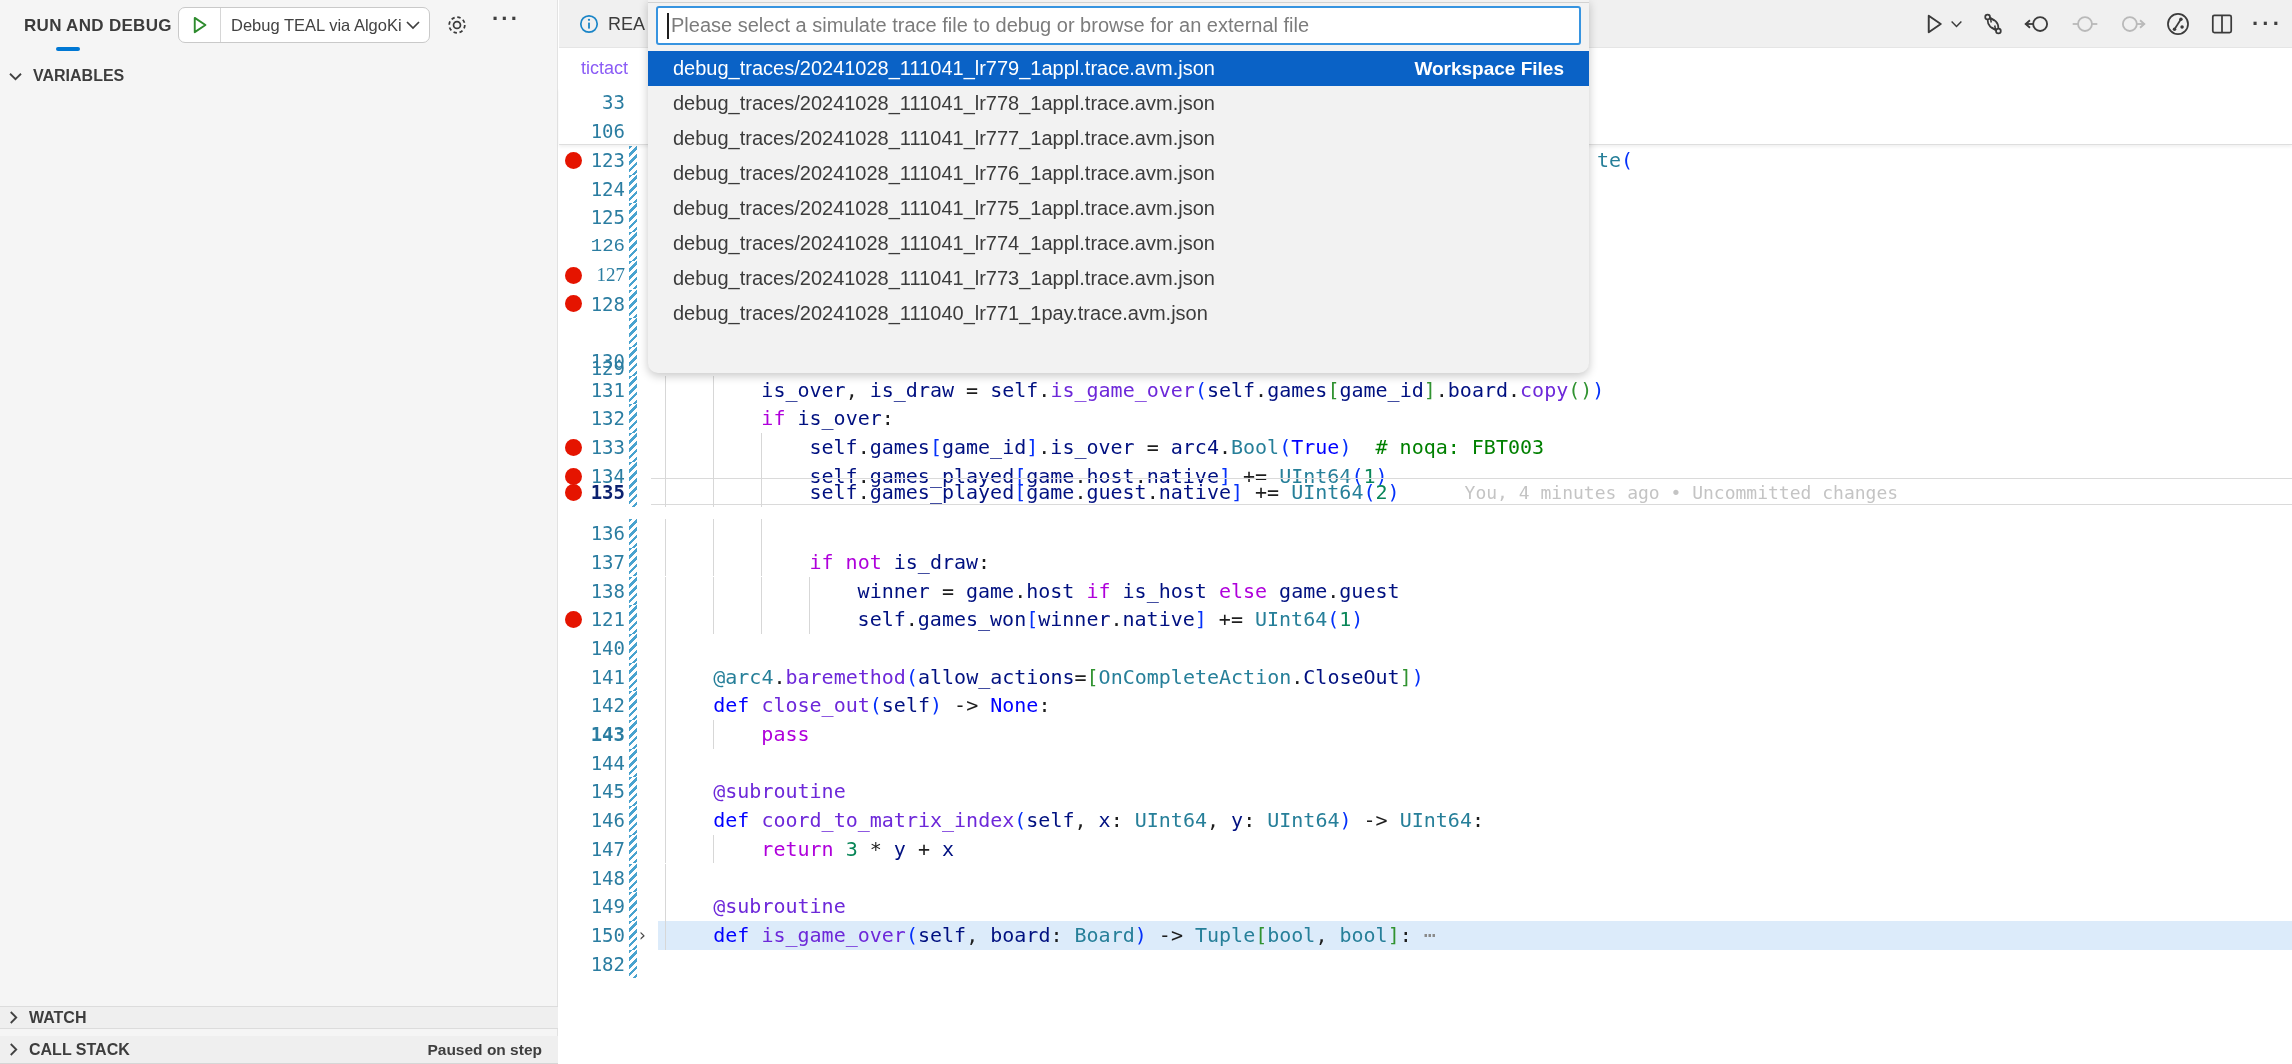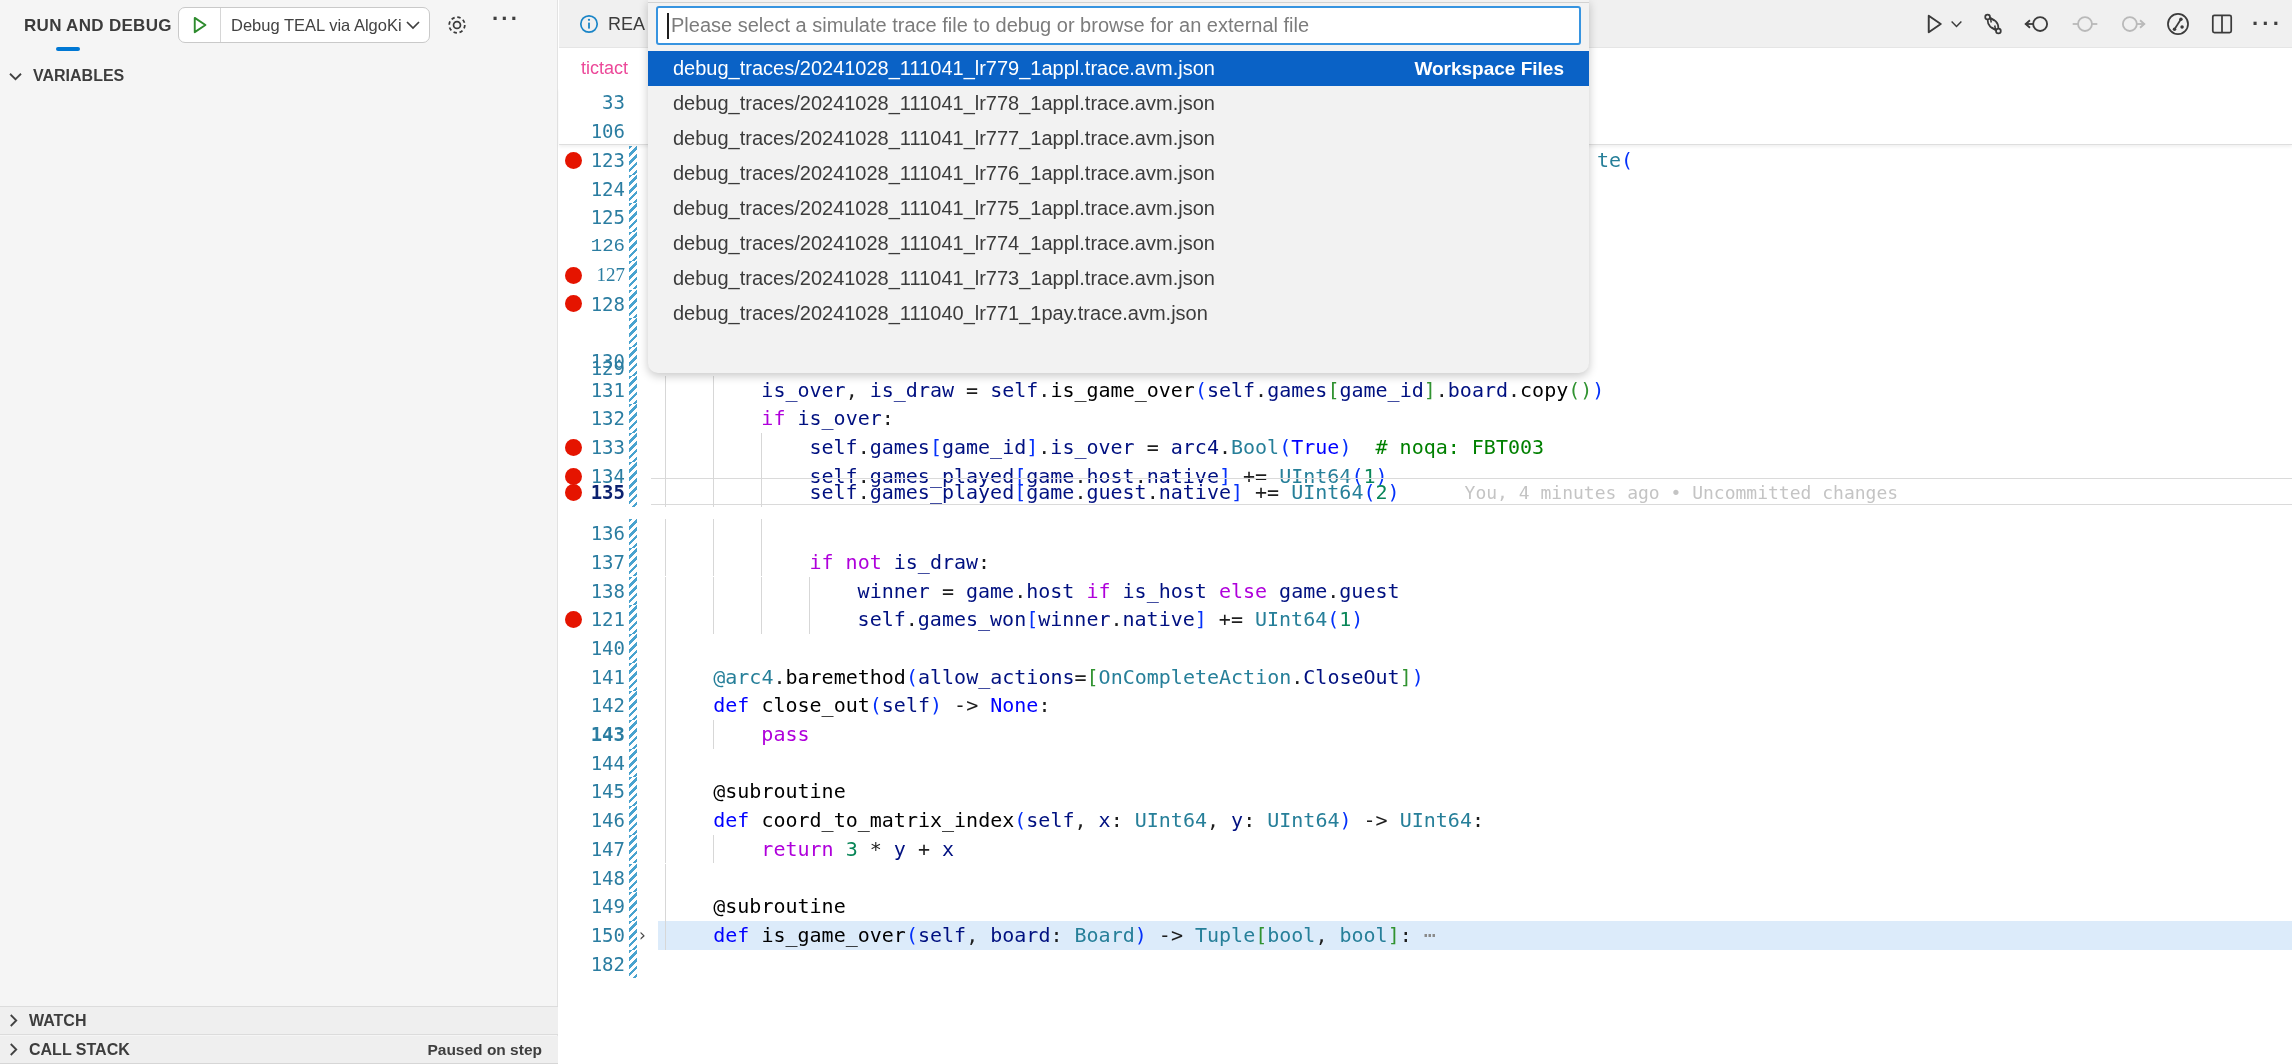--- a/index.html
+++ b/index.html
@@ -13,51 +13,51 @@
   #rad-focusbar { position:absolute; left:56px; top:47px; width:24px; height:4px; background:#0078d4; border-radius:2px; }
   #debug-config { position:absolute; left:178px; top:7px; width:252px; height:36px; background:#ffffff; border:1px solid #c9c9c9; border-radius:7px; display:flex; align-items:center; }
   #debug-config .playwrap { width:42px; display:flex; justify-content:center; border-right:1px solid #d6d6d6; height:100%; align-items:center; }
   #debug-config .cfg-label { flex:1; font-size:16.5px; color:#424242; padding-left:10px; white-space:nowrap; overflow:hidden; }
   #debug-config .chev { padding:0 8px 0 2px; display:flex; align-items:center; }
   .sb-icon-btn { position:absolute; top:12px; color:#3b3b3b; }
   #gear-btn { left:444px; }
   #more-btn { left:492px; font-size:22px; font-weight:bold; color:#3f3f3f; letter-spacing:2px; top:6px; }
   .section-head { position:absolute; left:0; width:558px; display:flex; align-items:center; gap:10px; padding-left:8px; font-size:16px; font-weight:bold; color:#3d3d3d; }
   #sec-variables { top:60px; height:32px; }
-  #sec-watch { top:1006px; height:29px; background:#efefef; border-top:1px solid #dcdcdc; border-bottom:1px solid #dcdcdc; }
+  #sec-watch { top:1006px; height:23px; background:#efefef; border-top:1px solid #dcdcdc; border-bottom:1px solid #dcdcdc; }
   #sec-callstack { top:1036px; height:28px; background:#efefef; border-bottom:1px solid #d6d6d6; }
   #paused-badge { position:absolute; right:16px; font-size:15.5px; font-weight:bold; color:#3f3f3f; }
 
   
   #editor { position:absolute; left:559px; top:0; width:1733px; height:1064px; background:#fff; }
   #tabbar { position:absolute; left:0; top:0; width:1733px; height:48px; background:#f0f0f0; border-bottom:1px solid #e5e5e5; }
   #tab-readme { position:absolute; left:14px; top:0; height:48px; display:flex; align-items:center; gap:9px; padding:0 6px; color:#3c3c3c; font-size:18px; }
   #editor-actions { position:absolute; right:0; top:0; height:48px; display:flex; align-items:center; gap:17px; padding-right:6px; color:#3b3b3b; }
   #editor-actions .dis { color:#b4b4b4; }
   #more-dots { font-size:22px; font-weight:bold; letter-spacing:3px; color:#3f3f3f; width:34px; overflow:hidden; }
   #breadcrumb { position:absolute; left:0; top:48px; width:1733px; height:40px; background:#fff; display:flex; align-items:center; }
-  #breadcrumb-item { margin-left:22px; font-size:18px; color:#ec4899; max-width:66px; overflow:hidden; white-space:nowrap; }
+  #breadcrumb-item { margin-left:22px; font-size:18px; color:#8b5cf6; max-width:66px; overflow:hidden; white-space:nowrap; }
 
   
   #code-region { position:absolute; left:0; top:88px; width:1733px; height:976px; background:#fff; }
   #sticky { position:absolute; left:0; top:0; width:1733px; border-bottom:1px solid #dedede; box-shadow:0 2px 3px rgba(0,0,0,.06); background:#fff; z-index:3; }
   .crow { position:absolute; left:0; width:1733px; }
   .lnum { position:absolute; left:0; width:66px; text-align:right; font-family:"DejaVu Sans Mono", monospace; font-size:19px; color:#2b7da1; }
   .lnum.cur { color:#0b216f; font-weight:bold; }
   .bp { position:absolute; left:6px; width:17px; height:17px; border-radius:50%; background:#e51400; }
   .gitbar { position:absolute; left:70px; width:8px; background:
     repeating-linear-gradient(135deg, #49a3cf 0 2.5px, rgba(255,255,255,0) 2.5px 5.5px); }
   .fold-chev { position:absolute; left:80px; font-size:17px; color:#4b4b4b; font-family:"DejaVu Sans", sans-serif; }
   .codepre { position:absolute; left:58px; white-space:pre; font-family:"DejaVu Sans Mono", monospace; font-size:20px; }
   .guide { position:absolute; width:1px; background:#d7d7d7; }
   .row-hl { position:absolute; left:99px; right:0; background:#dcebfa; }
   .curline-border { position:absolute; left:92px; right:0; border-top:1.5px solid #dadada; border-bottom:1.5px solid #dadada; }
   .blame { font-family:"DejaVu Sans Mono", monospace; font-size:18px; color:#c4c4c4; }
   
-  .tk-k{color:#AF00DB}.tk-d{color:#0000FF}.tk-v{color:#001080}.tk-f{color:#000000}
+  .tk-k{color:#AF00DB}.tk-d{color:#0000FF}.tk-v{color:#001080}.tk-f{color:#6d28d9}
   .tk-t{color:#267F99}.tk-n{color:#098658}.tk-c{color:#008000}.tk-o{color:#1e1e1e}
   .tk-b{color:#0431fa}.tk-g2{color:#319331}.tk-fold{color:#8a8a8a}
 
   
   #quickpick { position:absolute; left:648px; top:0; width:941px; height:373px; background:#f2f2f2;
     border-radius:0 0 10px 10px; box-shadow:0 3px 10px rgba(0,0,0,.22); z-index:10; }
   #qp-input { position:absolute; left:8px; top:6px; width:925px; height:39px; background:#fff;
     border:2px solid #3794e0; border-radius:3px; display:flex; align-items:center; }
   #qp-caret { width:2px; height:26px; background:#1e1e1e; margin-left:9px; }
   #qp-placeholder { font-size:20px; color:#7c7c7c; margin-left:2px; white-space:nowrap; }

